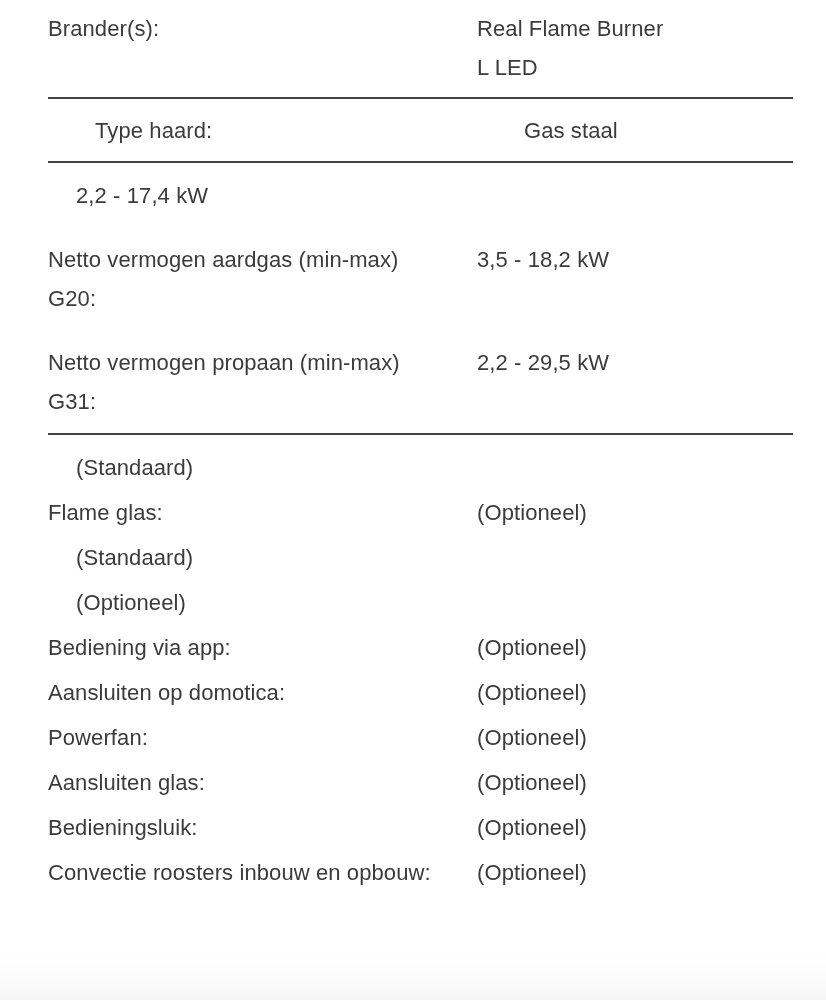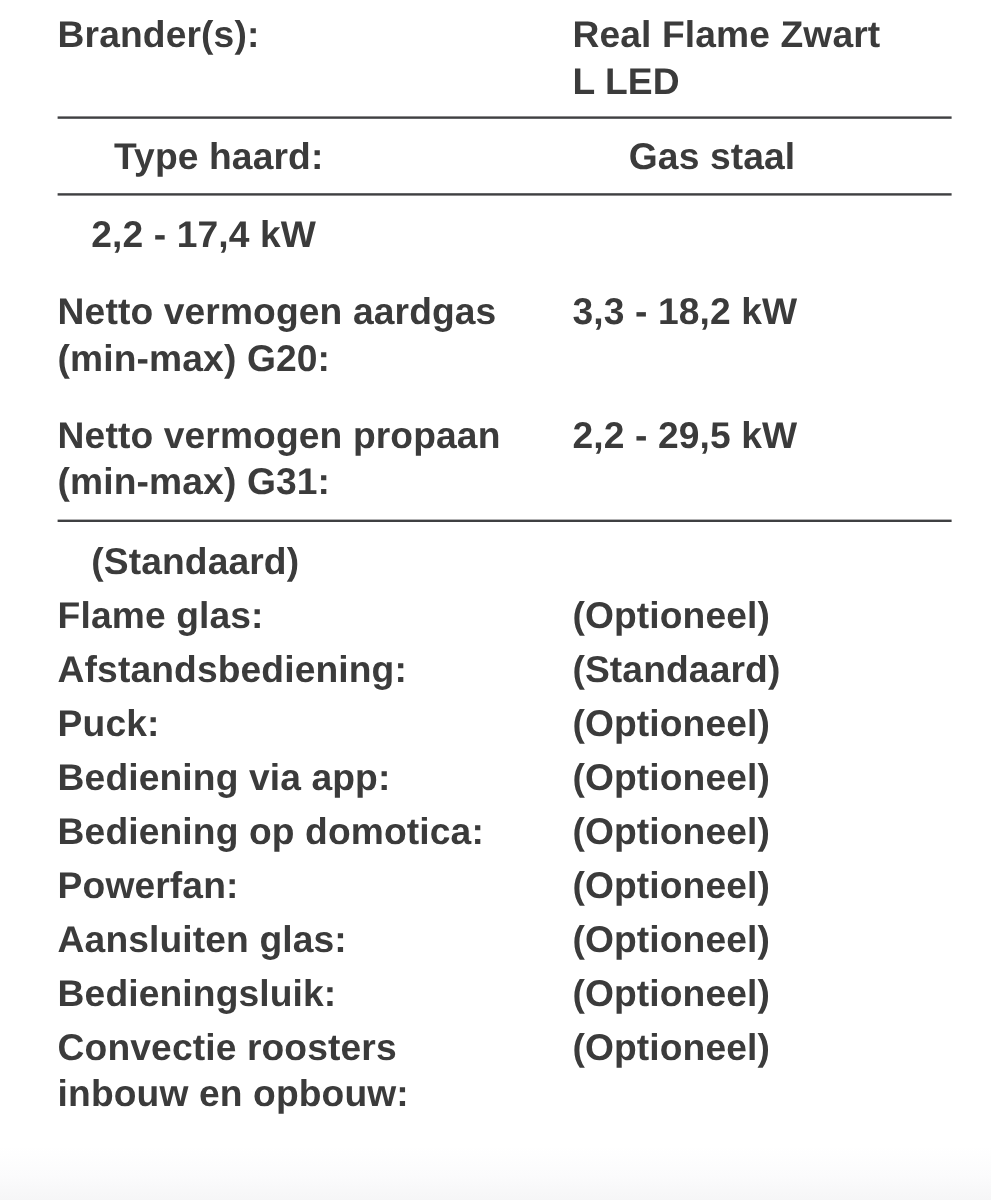--- a/index.html
+++ b/index.html
@@ -29,23 +29,23 @@
   .spec-row {
     display: flex;
     align-items: flex-start;
     width: 100%;
     box-sizing: border-box;
   }
 
   .spec-label,
   .spec-value {
     color: #3b3b3b;
-    font-size: 31px;
+    font-size: 22px;
     line-height: 39px;
-    font-weight: 700;
+    font-weight: 400;
     letter-spacing: 0.1px;
     -webkit-font-smoothing: antialiased;
   }
 
   .spec-label {
     width: 401px;
     flex: 0 0 401px;
     padding-right: 10px;
     box-sizing: border-box;
     word-break: break-word;
@@ -81,21 +81,21 @@
 </style>
 </head>
 <body>
 
 <div id="spec-sheet">
 
   <div class="spec-group group-identity">
 
     <div class="spec-row row-brander">
       <div class="spec-label">Brander(s):</div>
-      <div class="spec-value">Real Flame Zwart
+      <div class="spec-value">Real Flame Burner
 L LED</div>
     </div>
   </div>
 
   <div class="divider"></div>
 
   <div class="spec-group group-identity">
     <div class="spec-row row-type">
       <div class="spec-label">Type haard:</div>
       <div class="spec-value">Gas staal</div>
@@ -105,21 +105,21 @@
   <div class="divider"></div>
 
   <div class="spec-group group-power">
 
     <div class="spec-row row-g25">
       <div class="spec-value">2,2 - 17,4 kW</div>
     </div>
 
     <div class="spec-row row-g20">
       <div class="spec-label">Netto vermogen aardgas (min-max) G20:</div>
-      <div class="spec-value">3,3 - 18,2 kW</div>
+      <div class="spec-value">3,5 - 18,2 kW</div>
     </div>
 
     <div class="spec-row row-g31">
       <div class="spec-label">Netto vermogen propaan (min-max) G31:</div>
       <div class="spec-value">2,2 - 29,5 kW</div>
     </div>
 
   </div>
 
   <div class="divider"></div>
@@ -129,36 +129,34 @@
     <div class="spec-row row-zwart-staal">
       <div class="spec-value">(Standaard)</div>
     </div>
 
     <div class="spec-row row-zwart-glas">
       <div class="spec-label">Flame glas:</div>
       <div class="spec-value">(Optioneel)</div>
     </div>
 
     <div class="spec-row row-afstandsbediening">
-      <div class="spec-label">Afstandsbediening:</div>
       <div class="spec-value">(Standaard)</div>
     </div>
 
     <div class="spec-row row-puck">
-      <div class="spec-label">Puck:</div>
       <div class="spec-value">(Optioneel)</div>
     </div>
 
     <div class="spec-row row-bediening-app">
       <div class="spec-label">Bediening via app:</div>
       <div class="spec-value">(Optioneel)</div>
     </div>
 
     <div class="spec-row row-domotica">
-      <div class="spec-label">Bediening op domotica:</div>
+      <div class="spec-label">Aansluiten op domotica:</div>
       <div class="spec-value">(Optioneel)</div>
     </div>
 
     <div class="spec-row row-powerfan">
       <div class="spec-label">Powerfan:</div>
       <div class="spec-value">(Optioneel)</div>
     </div>
 
     <div class="spec-row row-ontspiegeld-glas">
       <div class="spec-label">Aansluiten glas:</div>

